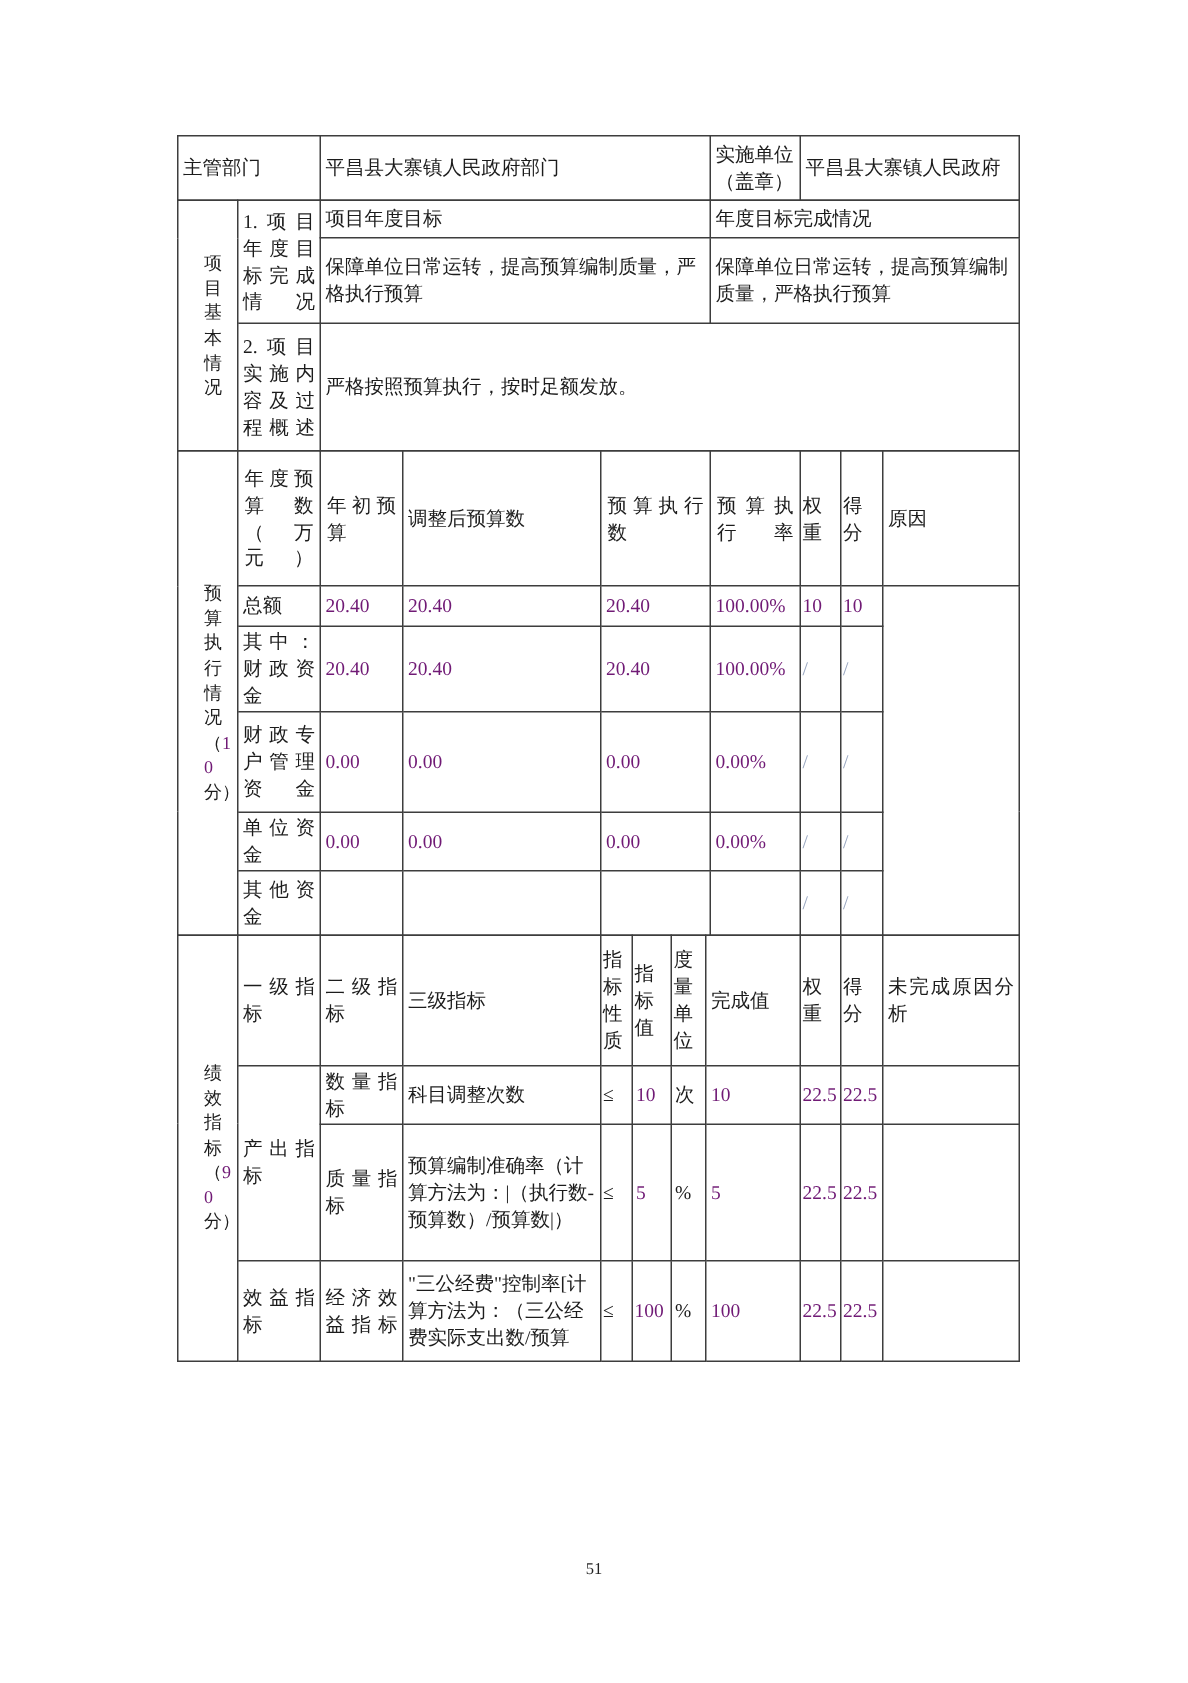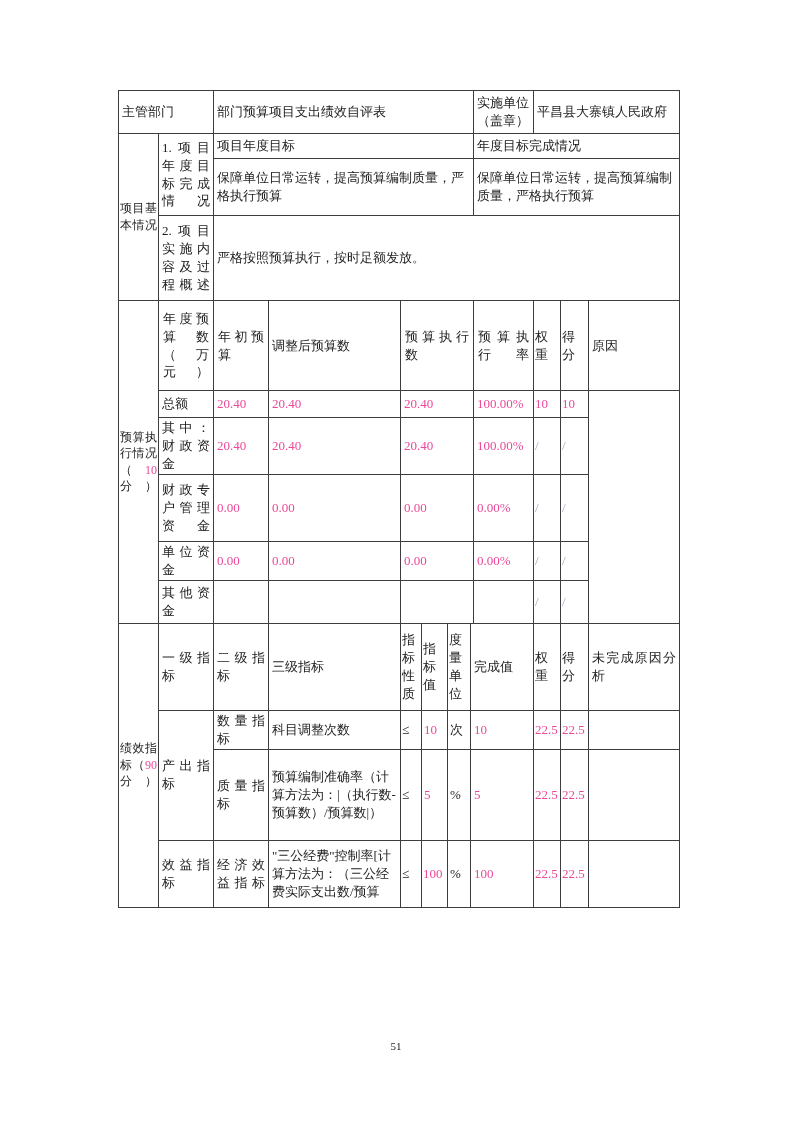--- a/index.html
+++ b/index.html
@@ -28,25 +28,25 @@
     overflow: hidden;
   }
   .title-cell {
     font-size: 20px;
     font-weight: bold;
     text-align: center;
     letter-spacing: 0.5px;
     font-family: "Liberation Serif", serif;
   }
   .jst { text-align: justify; text-align-last: justify; }
-  .section { font-size: 12px; padding: 0 1px; }
+  .section { font-size: 12px; padding: 0 17px; }
   .hdr { padding: 1px 4px; }
   .tight { padding: 1px 1px; }
   .narrow { padding: 1px 2px; }
-  .num { color: #ec4899; }
+  .num { color: #701a75; }
   .slash { color: #97a5bf; }
   .page-num {
     position: absolute;
     left: 0; right: 0;
     top: 1040px;
     text-align: center;
     font-size: 11px;
     color: #222;
   }
 </style>
@@ -59,21 +59,21 @@
     <table>
       <colgroup>
           <col style="width:95px">
           <col style="width:260px">
           <col style="width:60px">
           <col style="width:146px">
         </colgroup>
       <tbody>
       <tr style="height:43px">
         <td>主管部门</td>
-        <td>部门预算项目支出绩效自评表</td>
+        <td>平昌县大寨镇人民政府部门</td>
         <td>实施单位（盖章）</td>
         <td>平昌县大寨镇人民政府</td>
       </tr>
     </tbody>
       </table>
 
     <table>
       <colgroup>
           <col style="width:40px">
           <col style="width:55px">

